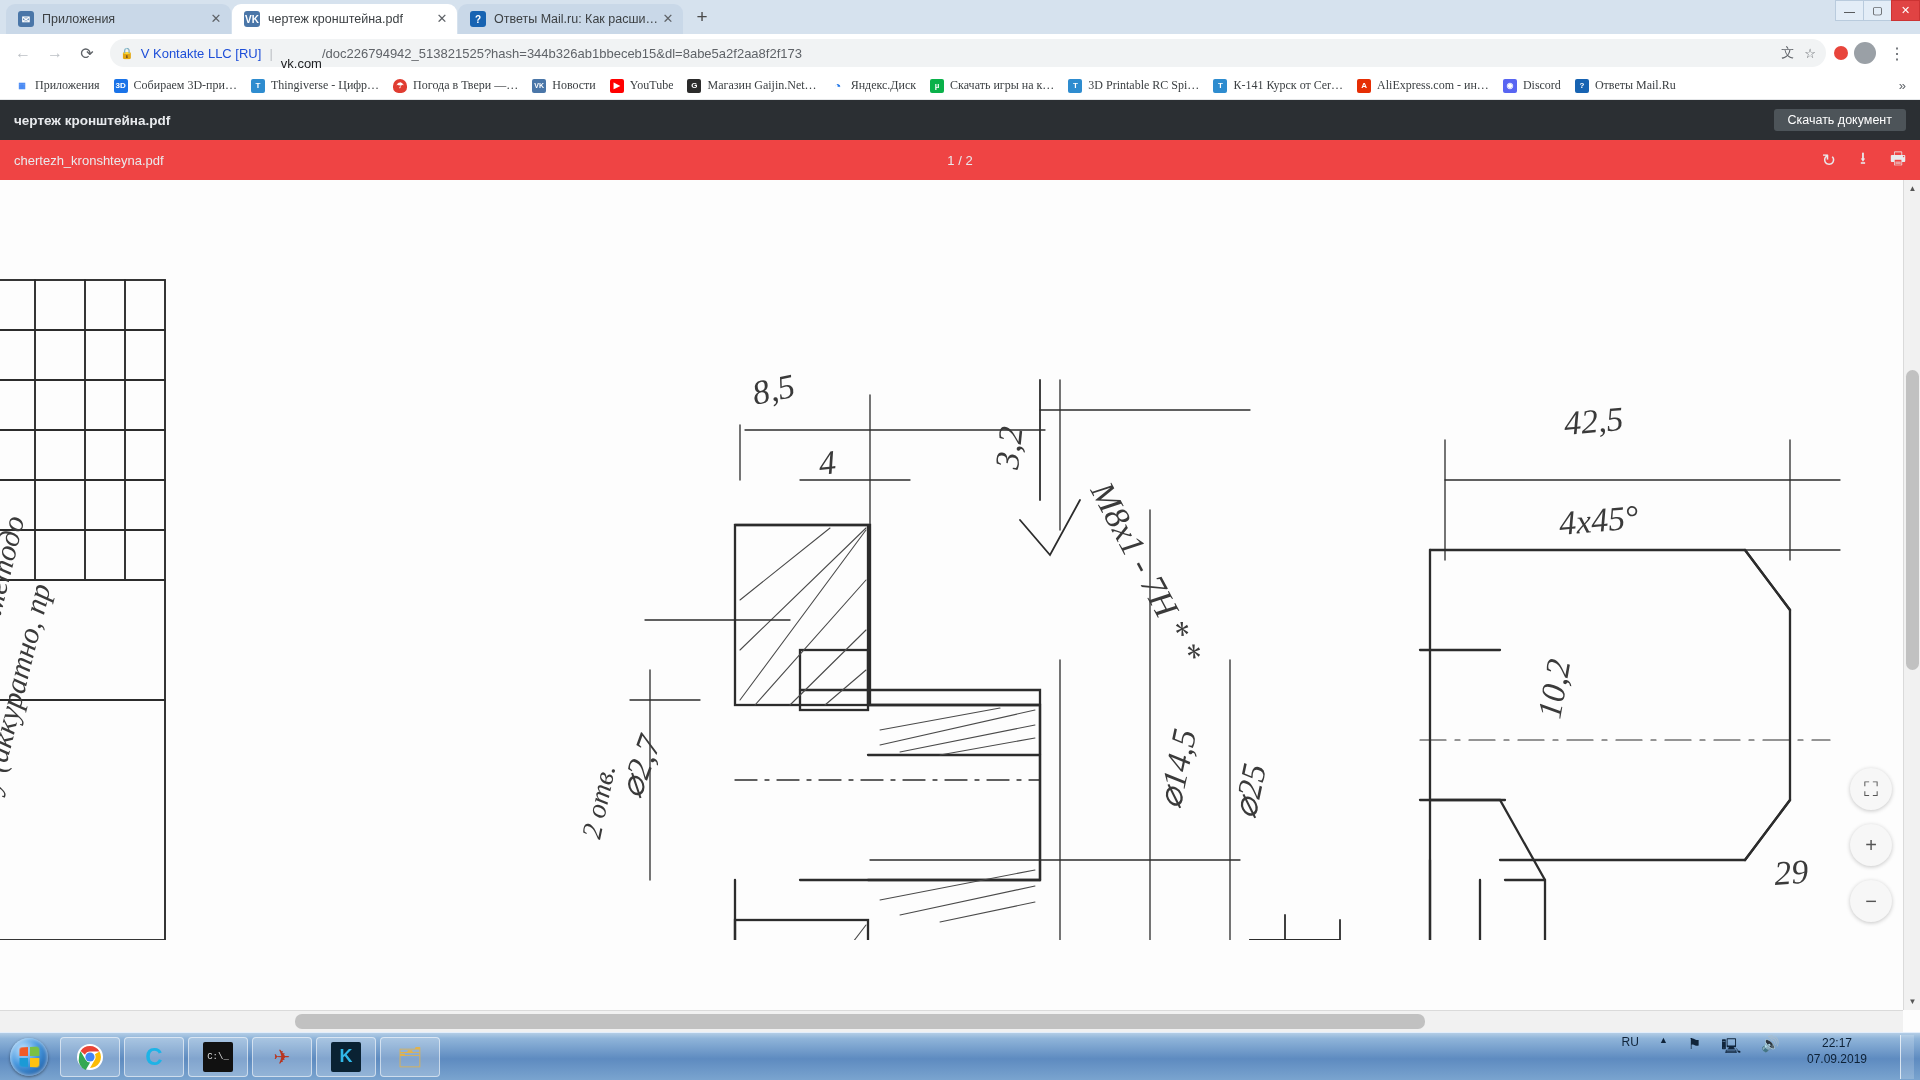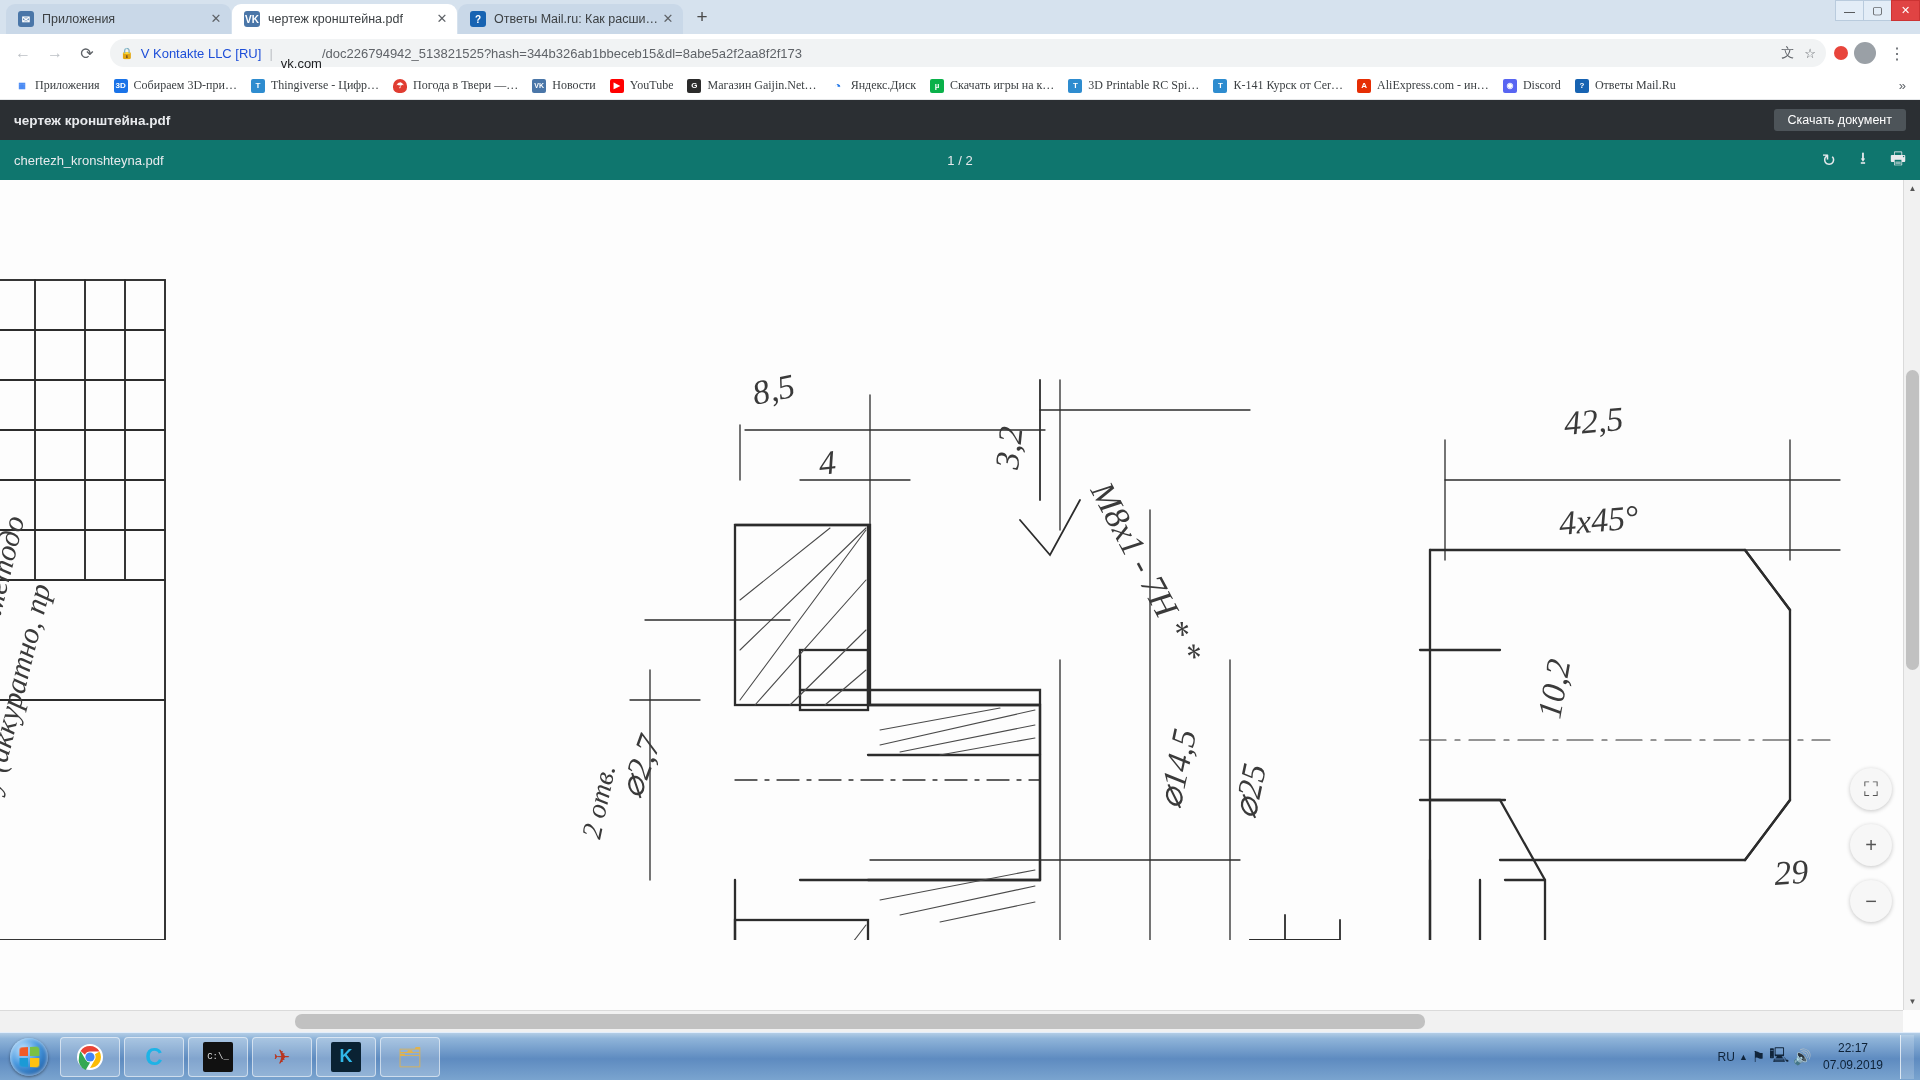--- a/index.html
+++ b/index.html
@@ -66,21 +66,21 @@
   .bmicon { width: 14px; height: 14px; flex: 0 0 14px; border-radius: 2px; display:flex;
             align-items:center; justify-content:center; font-size:8px; color:#fff; font-weight:bold; }
   .bm-overflow { margin-left: auto; padding: 0 6px; font-size: 13px; color: #5f6368; }
 
   
   .page { flex: 1; position: relative; background: #fff; overflow: hidden; }
   .vk-header { height: 40px; background: #2b2f33; display: flex; align-items: center;
                padding: 0 14px; color: #e8eaed; font-size: 13.5px; font-weight: bold; }
   .vk-dl-btn { margin-left: auto; background: #4d5459; color: #fff; font-size: 12.5px; font-weight: normal;
                padding: 4px 14px; border-radius: 3px; }
-  .pdf-bar { height: 40px; background: #0f766e; display: flex; align-items: center;
+  .pdf-bar { height: 40px; background: #ef4444; display: flex; align-items: center;
              padding: 0 14px; color: #e8eaed; font-size: 13px; position: relative; }
   .pdf-name { font-weight: normal; }
   .pdf-pageno { position: absolute; left: 50%; transform: translateX(-50%); font-size: 13px; }
   .pdf-tools { margin-left: auto; display: flex; gap: 24px; align-items: center; }
   .pdf-tools span { font-size: 17px; color: #e8eaed; }
 
   .viewer { position: absolute; top: 80px; left: 0; right: 0; bottom: 0; background: #fdfdfd; overflow: hidden; }
   .drawing { position: absolute; inset: 0; }
 
   
@@ -106,21 +106,21 @@
          box-shadow: 0 0 4px rgba(255,255,255,.8) inset, 0 1px 3px rgba(0,0,0,.45); position: relative; }
   .orb::after { content:""; position:absolute; left:9px; top:9px; width:20px; height:20px;
                 background:
                   linear-gradient(90deg,#f05a28 0 47%, transparent 47% 53%, #7ac143 53% 100%) 0 0/100% 47% no-repeat,
                   linear-gradient(90deg,#1b9ad6 0 47%, transparent 47% 53%, #ffc20e 53% 100%) 0 100%/100% 47% no-repeat;
                 border-radius: 3px; transform: perspective(30px) rotateY(-7deg);}
   .tbitem { width: 60px; height: 40px; margin-left: 4px; border-radius: 4px;
             border: 1px solid rgba(255,255,255,.55); background: rgba(255,255,255,.22);
             display: flex; align-items: center; justify-content: center; }
   .tbicon { width: 30px; height: 30px; display:flex; align-items:center; justify-content:center; font-size:18px;}
-  .tray { margin-left: auto; display: flex; align-items: center; gap: 4px; padding-right: 6px;
+  .tray { margin-left: auto; display: flex; align-items: flex-start; gap: 20px; padding-right: 6px;
           color: #10243a; font-size: 12px; }
   .trayicon { font-size: 15px; }
   .clock { text-align: center; line-height: 1.35; font-size: 12px; color: #0d2136; min-width: 74px; }
   .showdesk { width: 14px; height: 44px; margin-left: 6px; border-left: 1px solid rgba(255,255,255,.7);
               background: rgba(255,255,255,.18); }
 </style>
 </head>
 <body>
 
 <div class="browser">

